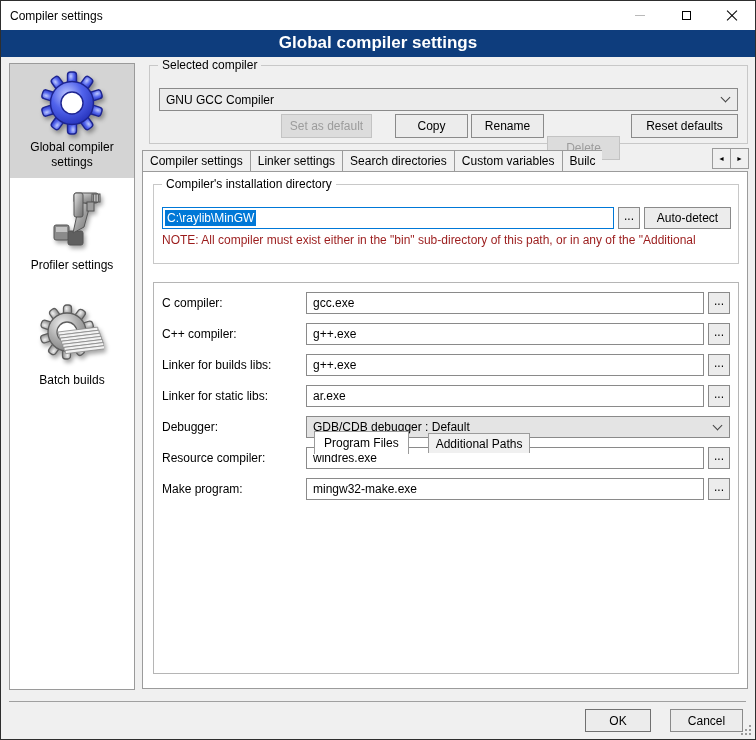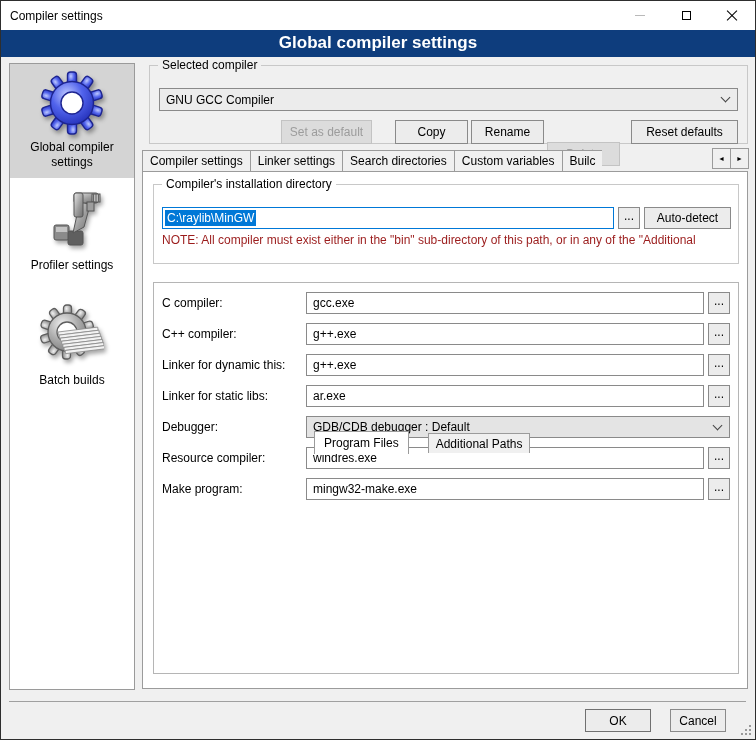--- a/index.html
+++ b/index.html
@@ -52,21 +52,21 @@
   .chevron { width:7px; height:7px; border-right:1.4px solid #444; border-bottom:1.4px solid #444;
              transform:rotate(45deg); margin-top:-4px; flex:none; }
   .textfield { background:#fff; border:1px solid #8a8a8a; display:flex; align-items:center;
                padding:0 6px; overflow:hidden; white-space:nowrap; }
   .browse-btn { width:22px; display:flex; align-items:center; justify-content:center;
                 background:#ececec; border:1px solid #8a8a8a; font-size:12px; padding-bottom:4px; }
 
   
   #grp-selected-compiler { left:148px; top:64px; width:599px; height:79px; }
   #compiler-combo { position:absolute; left:9px; top:22px; right:9px; height:23px;gap:32px; }
-  #compiler-buttons { position:absolute; left:9px; right:9px; top:50px; height:32px;
+  #compiler-buttons { position:absolute; left:9px; right:9px; top:44px; height:32px;
                       display:flex; justify-content:flex-end; align-items:center; }
   #compiler-buttons .btn { height:24px; }
   #btn-set-default { width:91px; margin-right:23px; }
   #btn-copy,#btn-rename,#btn-delete { width:73px; margin-right:3px; }
   #btn-delete { margin-right:11px;margin-top:44px; }
   #btn-reset-defaults { width:107px; margin-right:0; }
 
   
   .tabstrip { position:absolute; display:flex; align-items:flex-end; z-index:3; }
   .tab { display:flex; align-items:center; justify-content:center; background:#f0f0f0;
@@ -103,21 +103,21 @@
   .form-row { position:absolute; left:0; right:0; height:22px; }
   .form-row .row-label { position:absolute; left:8px; width:142px; line-height:22px; }
   .form-row .textfield, .form-row .combo { position:absolute; left:152px; top:0; height:22px; }
   .form-row .textfield { width:398px; }
   .form-row .browse-btn { position:absolute; right:8px; top:0; height:22px; }
   .form-row .combo { right:8px; left:152px; background:#e4e4e4; }
 
   
   .footer-divider { position:absolute; left:8px; right:9px; top:700px; height:1px; background:#a0a0a0; }
   #btn-ok { position:absolute; left:584px; top:708px; width:66px; height:23px; border-color:#707070; }
-  #btn-cancel { position:absolute; left:669px; top:708px; width:56px; height:23px; }
+  #btn-cancel { position:absolute; left:669px; top:708px; width:73px; height:23px; }
   .grip { position:absolute; right:4px; bottom:4px; width:2px; height:2px; background:#9a9a9a;
           box-shadow:-4px 4px 0 #9a9a9a, 0 4px 0 #9a9a9a, -8px 8px 0 #9a9a9a, -4px 8px 0 #9a9a9a, 0 8px 0 #9a9a9a;
           transform:translate(0,-8px); }
 </style>
 </head>
 <body>
 
 <div class="window">
 
   <div class="titlebar">
@@ -286,21 +286,21 @@
         <div class="browse-btn">...</div>
       </div>
 
       <div class="form-row" style="top:40px">
         <span class="row-label">C++ compiler:</span>
         <div class="textfield">g++.exe</div>
         <div class="browse-btn">...</div>
       </div>
 
       <div class="form-row" style="top:71px">
-        <span class="row-label">Linker for dynamic this:</span>
+        <span class="row-label">Linker for builds libs:</span>
         <div class="textfield">g++.exe</div>
         <div class="browse-btn">...</div>
       </div>
 
       <div class="form-row" style="top:102px">
         <span class="row-label">Linker for static libs:</span>
         <div class="textfield">ar.exe</div>
         <div class="browse-btn">...</div>
       </div>
 

